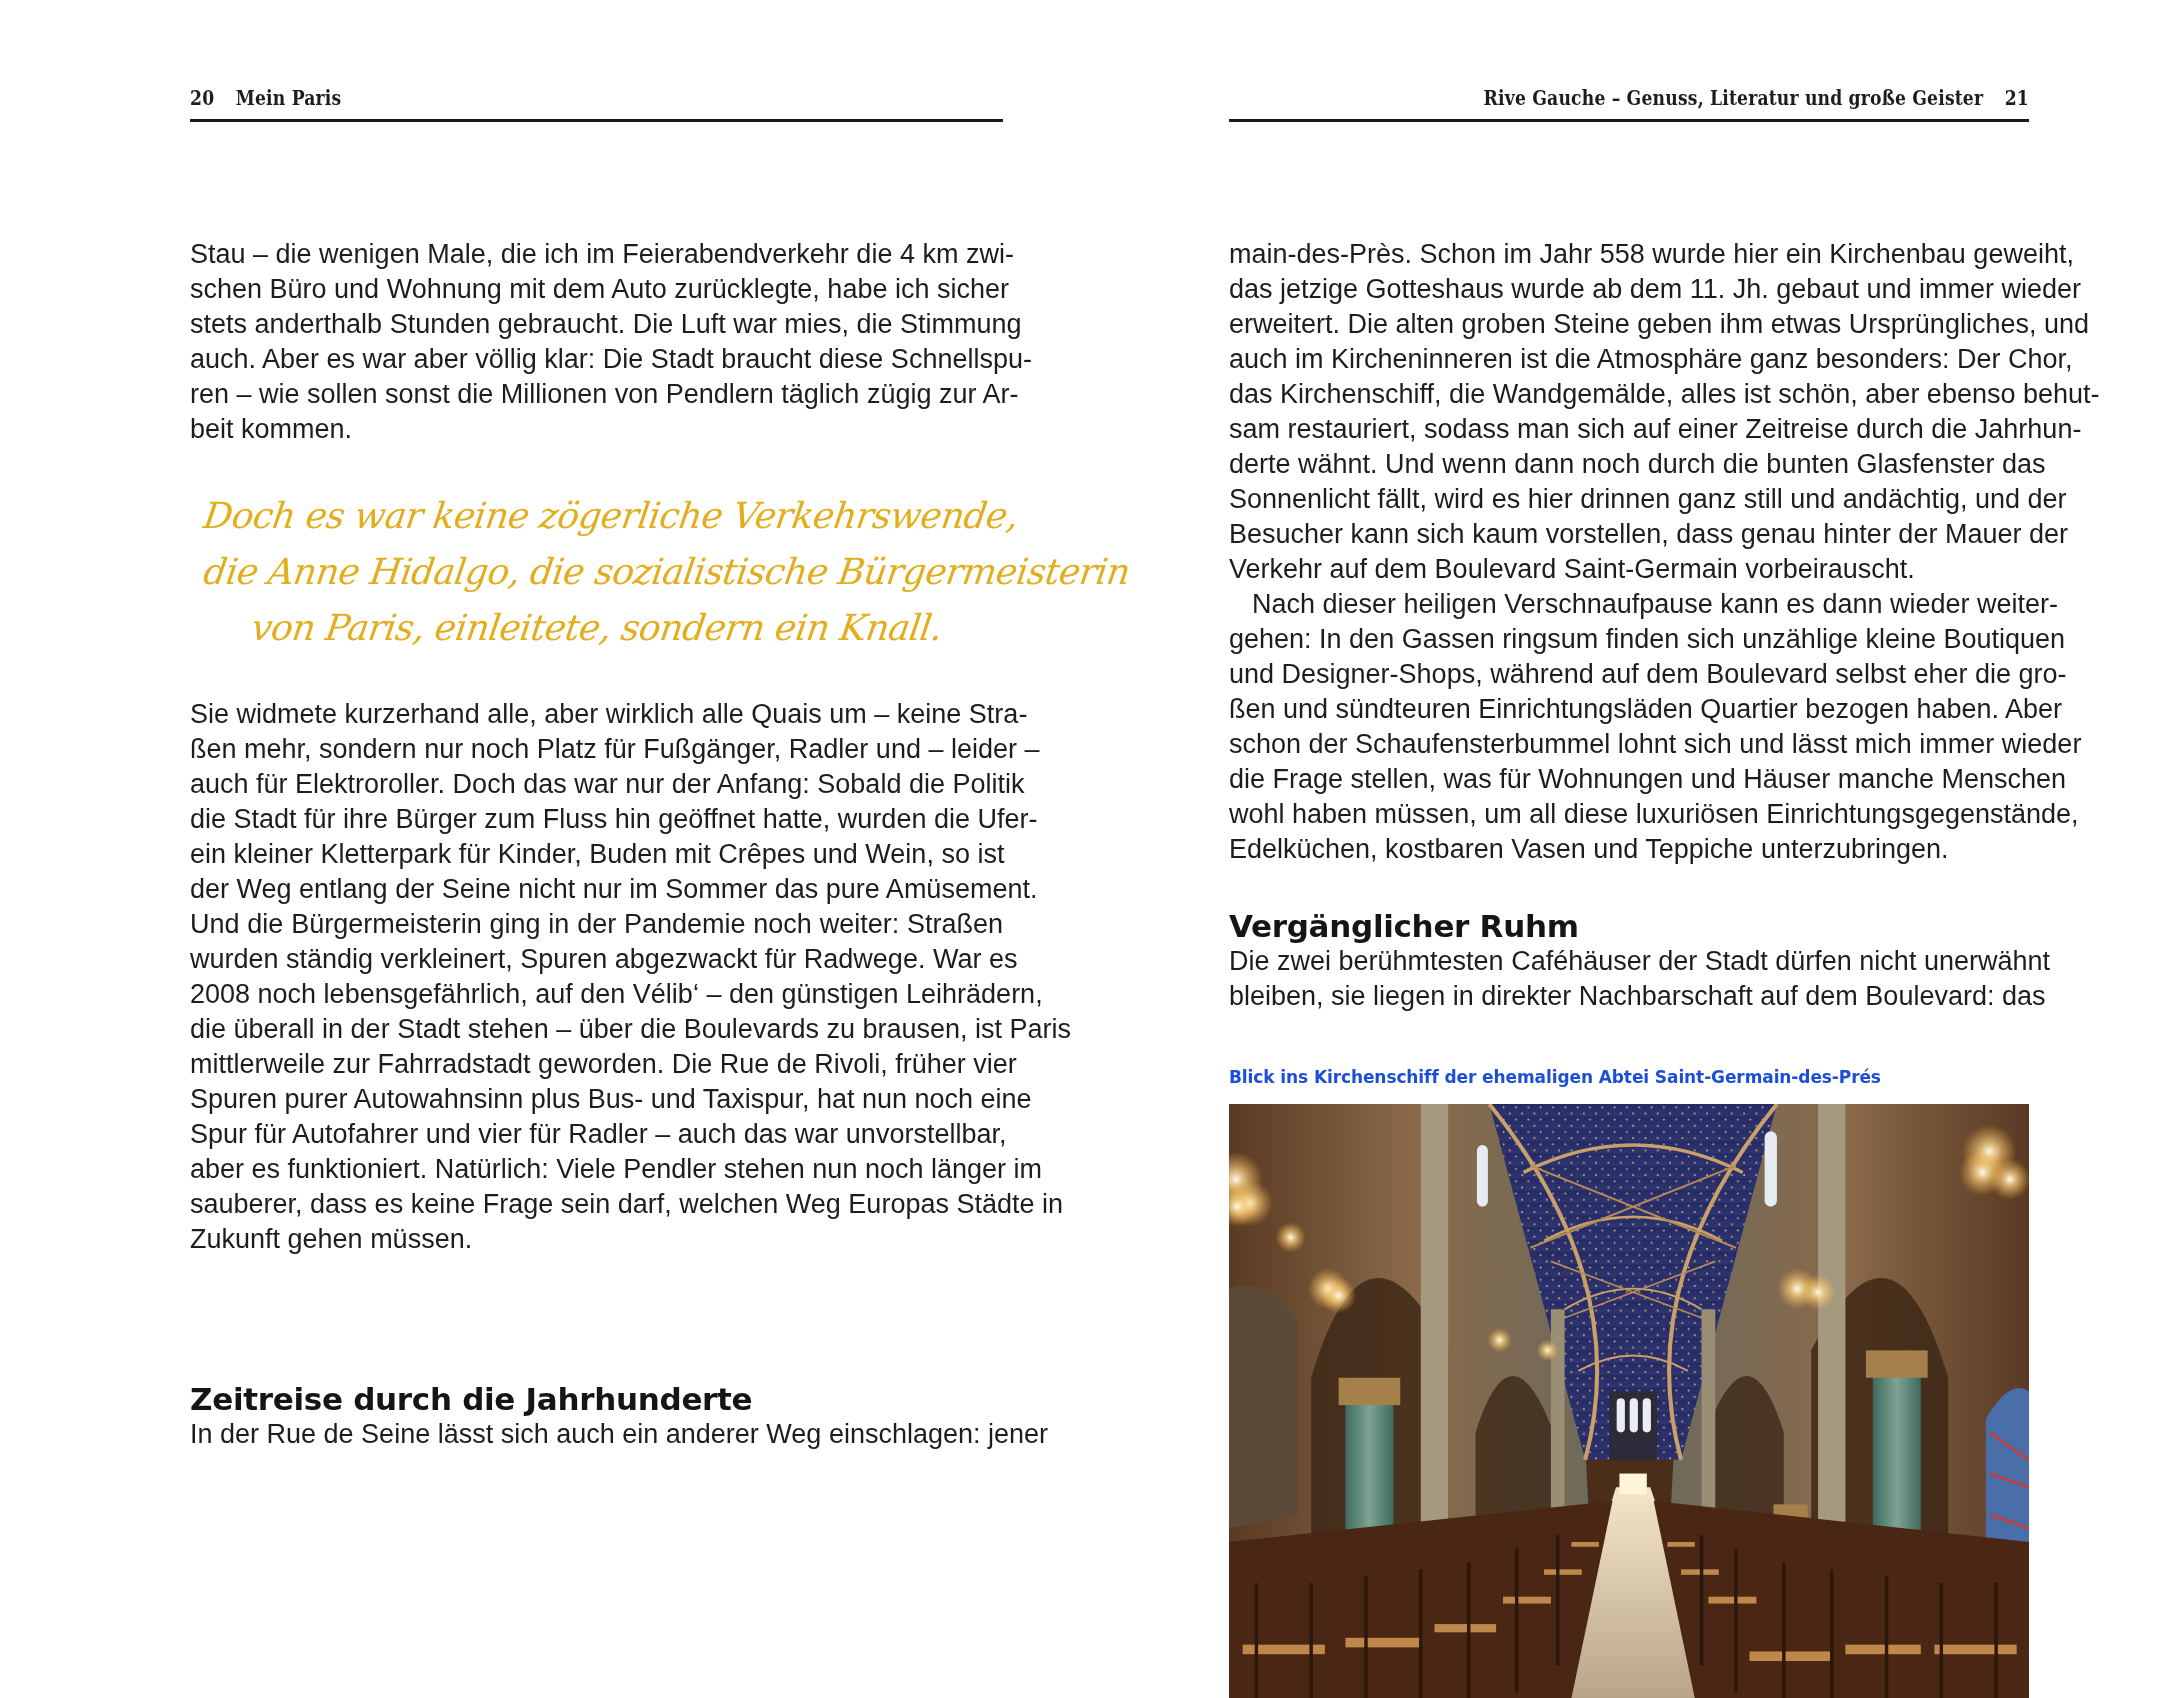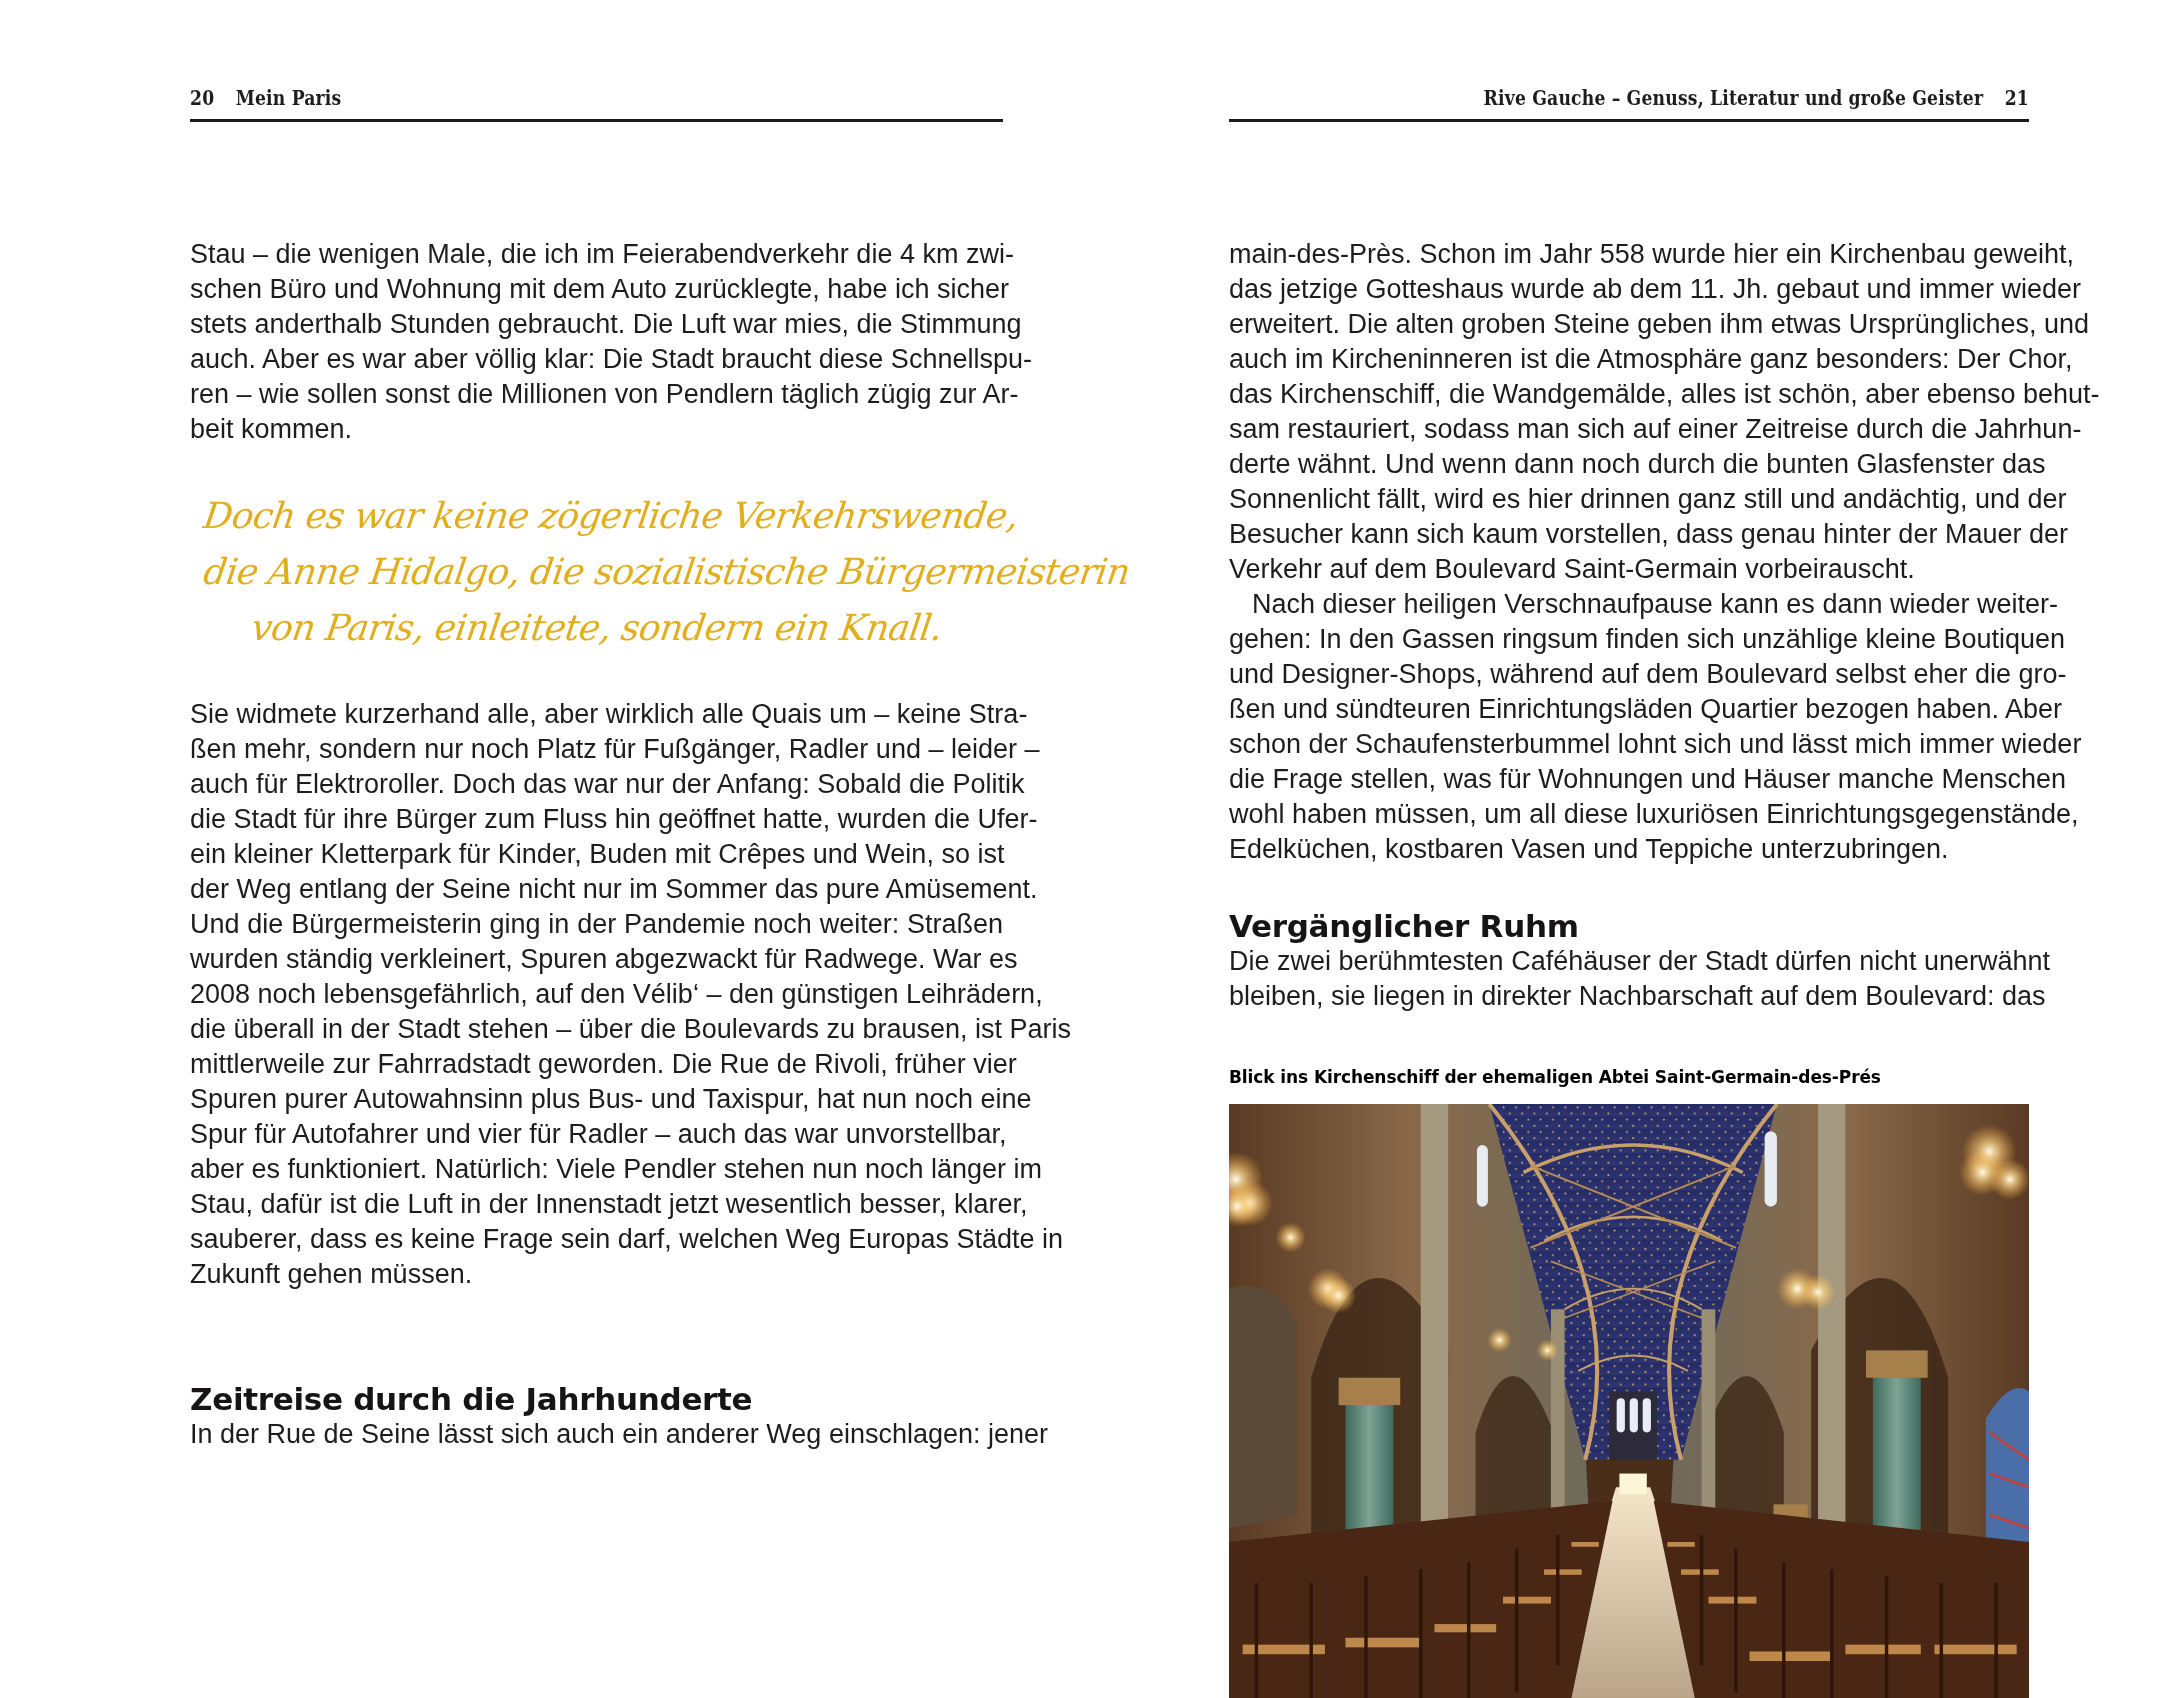--- a/index.html
+++ b/index.html
@@ -39,21 +39,21 @@
   }
   .pullquote .pq-line { display: block; white-space: nowrap; transform: skewX(-8deg); }
 
   .subhead {
     font-family: "DejaVu Sans", sans-serif; font-weight: bold; font-size: 31px;
     color: #161414; letter-spacing: -0.3px; height: 35px; line-height: 35px;
   }
 
   .caption {
     position: absolute; left: 0; top: 1067px;
-    font-family: "DejaVu Sans", sans-serif; font-size: 17px; color: #000000;
+    font-family: "DejaVu Sans", sans-serif; font-size: 17px; color: #1d4ed8;
     letter-spacing: -0.1px; font-weight: 600; white-space: nowrap;
   }
 
   .photo {
     position: absolute; left: 0; top: 1104px; width: 800px; height: 594px; overflow: hidden;
     background: #3a2616;
   }
   .photo svg { display: block; width: 100%; height: 100%; }
 </style>
 </head>
@@ -89,21 +89,20 @@
     <span class="line">ein kleiner Kletterpark für Kinder, Buden mit Crêpes und Wein, so ist</span>
     <span class="line">der Weg entlang der Seine nicht nur im Sommer das pure Amüsement.</span>
     <span class="line">Und die Bürgermeisterin ging in der Pandemie noch weiter: Straßen</span>
     <span class="line">wurden ständig verkleinert, Spuren abgezwackt für Radwege. War es</span>
     <span class="line">2008 noch lebensgefährlich, auf den Vélib‘ – den günstigen Leihrädern,</span>
     <span class="line">die überall in der Stadt stehen – über die Boulevards zu brausen, ist Paris</span>
     <span class="line">mittlerweile zur Fahrradstadt geworden. Die Rue de Rivoli, früher vier</span>
     <span class="line">Spuren purer Autowahnsinn plus Bus- und Taxispur, hat nun noch eine</span>
     <span class="line">Spur für Autofahrer und vier für Radler – auch das war unvorstellbar,</span>
     <span class="line">aber es funktioniert. Natürlich: Viele Pendler stehen nun noch länger im</span>
-    <span class="line">Stau, dafür ist die Luft in der Innenstadt jetzt wesentlich besser, klarer,</span>
     <span class="line">sauberer, dass es keine Frage sein darf, welchen Weg Europas Städte in</span>
     <span class="line last">Zukunft gehen müssen.</span>
   </div>
 
   <div class="block" style="top:1382px;">
     <div class="subhead">Zeitreise durch die Jahrhunderte</div>
     <div class="body-text">
       <span class="line">In der Rue de Seine lässt sich auch ein anderer Weg einschlagen: jener</span>
     </div>
   </div>

